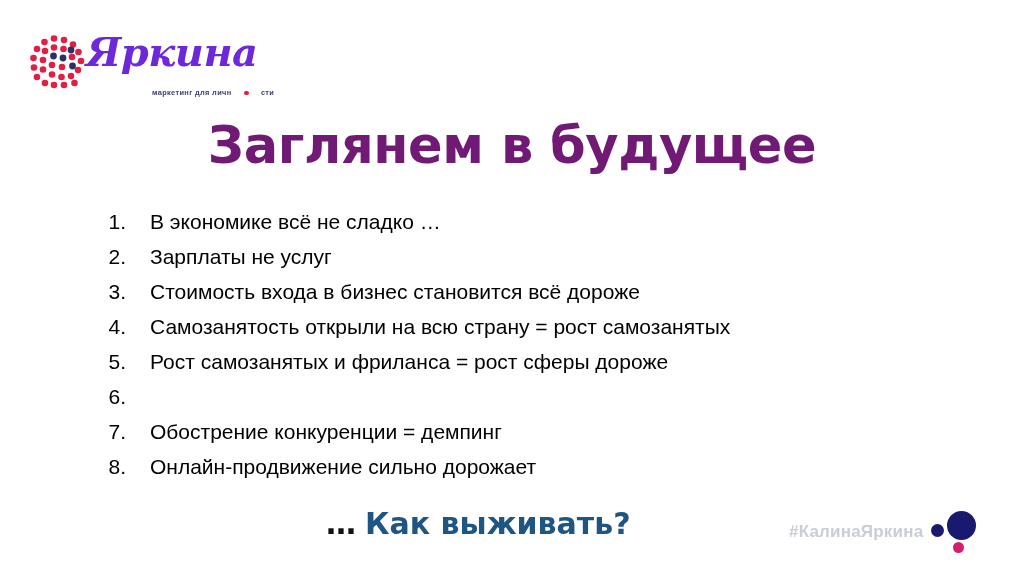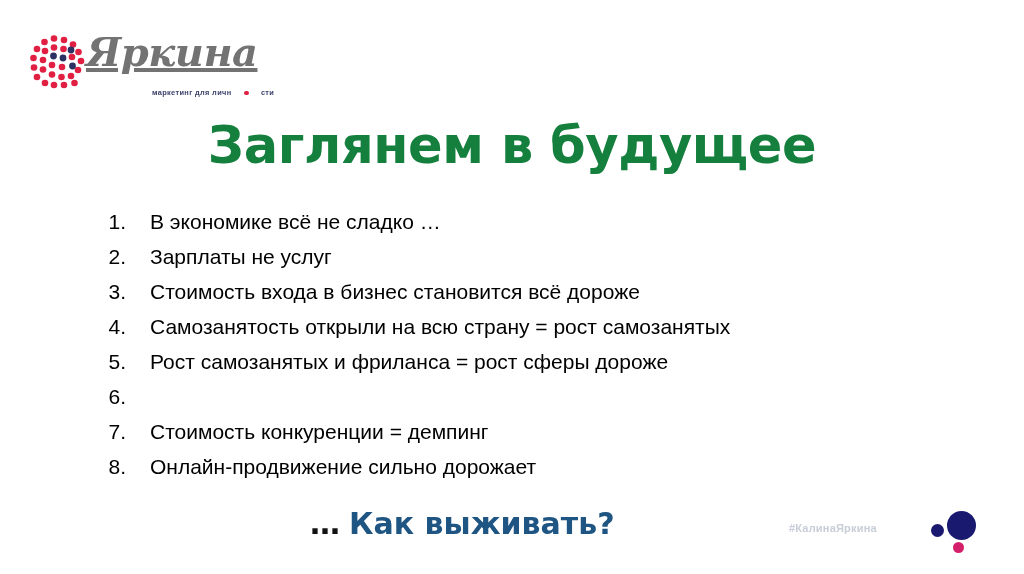--- a/index.html
+++ b/index.html
@@ -42,25 +42,24 @@
   }
 
   .logo-wordmark {
     position: absolute;
     left: 56px;
     top: 0px;
     font-family: "DejaVu Serif", "Liberation Serif", serif;
     font-size: 40px;
     font-weight: 700;
     font-style: italic;
-    color: #737373;
+    color: #6d28d9;
     letter-spacing: -0.5px;
     line-height: 1;
     white-space: nowrap;
-    text-decoration: underline;
   }
 
   .logo-tagline {
     position: absolute;
     left: 122px;
     top: 56px;
     font-family: "Liberation Sans", sans-serif;
     font-size: 7.4px;
     font-weight: 700;
     letter-spacing: 0.35px;
@@ -84,21 +83,21 @@
   
   .slide-title {
     position: absolute;
     left: 0;
     right: 0;
     top: 118px;
     text-align: center;
     font-family: "DejaVu Sans", "Liberation Sans", sans-serif;
     font-size: 51px;
     font-weight: 700;
-    color: #15803d;
+    color: #701a75;
     letter-spacing: -0.4px;
     line-height: 1.1;
     white-space: nowrap;
   }
 
   
   .points-list {
     position: absolute;
     left: 96px;
     top: 204px;
@@ -126,38 +125,38 @@
   }
 
   .point-text {
     margin-left: 24px;
     flex: 0 0 auto;
   }
 
   
   .closing-line {
     position: absolute;
-    left: 310px;
+    left: 326px;
     top: 505px;
     font-family: "DejaVu Sans", "Liberation Sans", sans-serif;
     font-size: 30px;
     font-weight: 700;
     line-height: 38px;
     white-space: nowrap;
   }
   .closing-ellipsis { color: #111111; letter-spacing: 1px; }
   .closing-question { color: #1f5582; margin-left: 8px; }
 
   
   .hashtag {
     position: absolute;
     left: 789px;
     top: 522px;
     font-family: "Liberation Sans", "DejaVu Sans", sans-serif;
-    font-size: 11px;
+    font-size: 17px;
     font-weight: 700;
     color: #c8ced7;
     letter-spacing: 0.2px;
     white-space: nowrap;
   }
 
   
   .corner-dots {
     position: absolute;
     left: 927px;
@@ -256,21 +255,21 @@
     </li>
     <li class="point-row">
       <span class="point-num">5.</span>
       <span class="point-text">Рост самозанятых и фриланса = рост сферы дороже</span>
     </li>
     <li class="point-row">
       <span class="point-num">6.</span>
     </li>
     <li class="point-row">
       <span class="point-num">7.</span>
-      <span class="point-text">Стоимость конкуренции = демпинг</span>
+      <span class="point-text">Обострение конкуренции = демпинг</span>
     </li>
     <li class="point-row">
       <span class="point-num">8.</span>
       <span class="point-text">Онлайн-продвижение сильно дорожает</span>
     </li>
   </ol>
 
   <div class="closing-line">
     <span class="closing-ellipsis">…</span><span class="closing-question">Как выживать?</span>
   </div>

